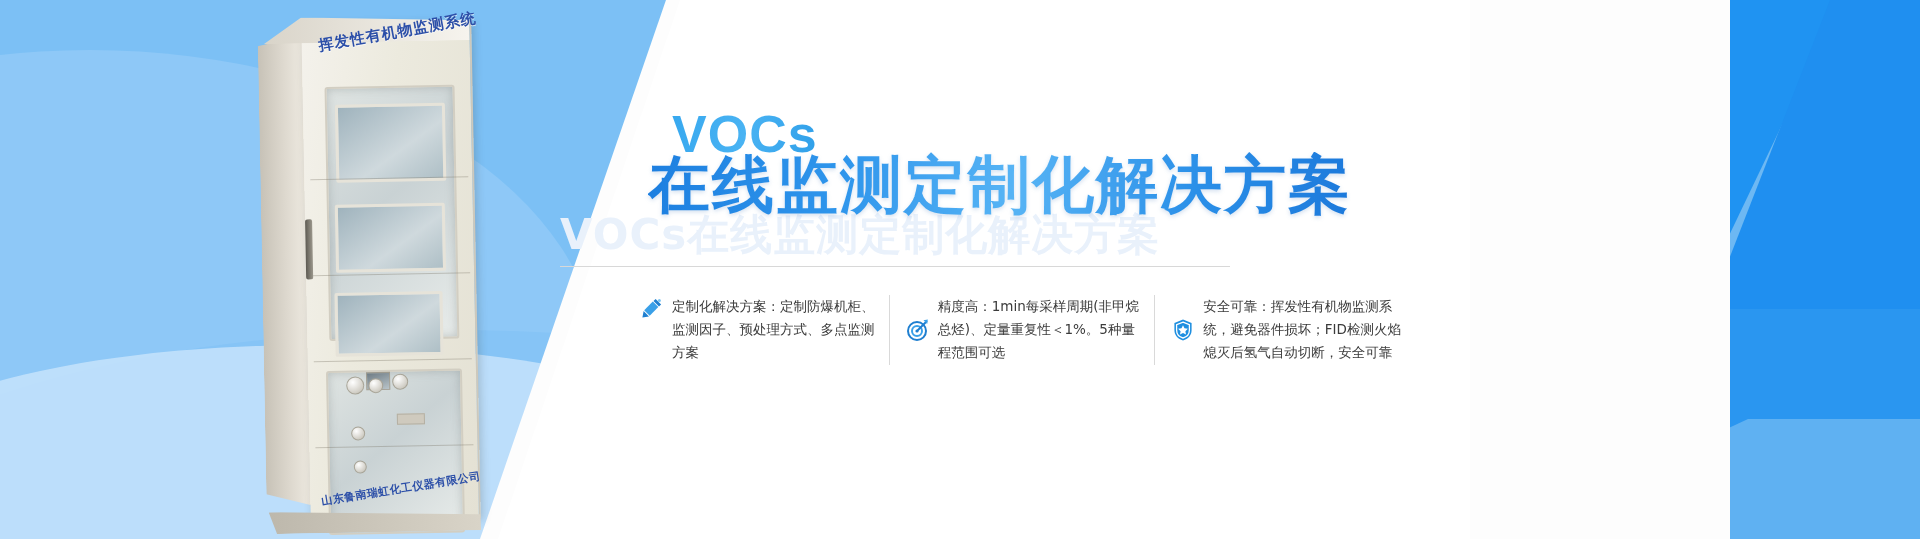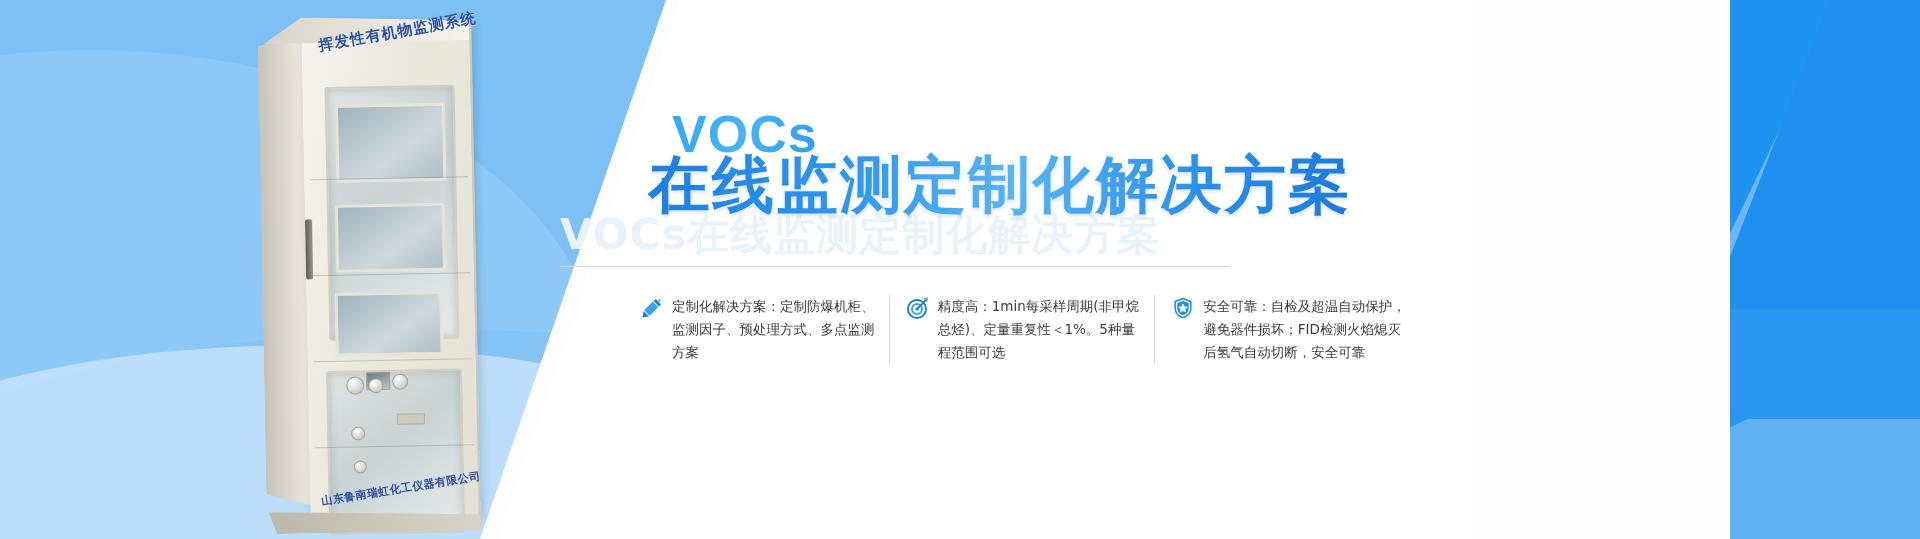--- a/index.html
+++ b/index.html
@@ -190,21 +190,21 @@
 
   
   #features{
     position:absolute;left:640px;top:282px;width:780px;height:110px;
     display:flex;align-items:flex-start;margin-top:13px;
   }
   .feature{
     position:relative;display:flex;align-items:flex-start;gap:8px;
     width:248px;padding-right:12px;
   }
-  .feature + .feature{border-left:1px solid #d9d9d9;padding-left:16px;}
+  .feature + .feature{border-left:1px solid #d9d9d9;padding-left:16px;align-items:center;}
   .feature-icon{flex:0 0 auto;width:24px;height:24px;margin-top:1px;}
   .feature-text{
     font-size:13.5px;line-height:1.72;color:#3b3b3b;
     font-family:"DejaVu Sans","Liberation Sans",sans-serif;
   }
 </style>
 </head>
 <body>
 
 <div id="banner">
@@ -286,17 +286,17 @@
     </div>
 
     <div class="feature">
       <span class="feature-icon">
         <svg width="24" height="24" viewBox="0 0 24 24" aria-hidden="true">
           <path d="M12 1.6l8.6 3.4v7.1c0 5.2-3.6 9.2-8.6 10.3-5-1.1-8.6-5.1-8.6-10.3V5z" fill="#1f8fe0"></path>
           <path d="M12 4.1l6.4 2.5v5.5c0 4-2.7 7-6.4 7.9-3.7-.9-6.4-3.9-6.4-7.9V6.6z" fill="none" stroke="#ffffff" stroke-width="1.3"></path>
           <path d="M12 7.2l1.5 3.1 3.4.5-2.5 2.4.6 3.4-3-1.6-3 1.6.6-3.4-2.5-2.4 3.4-.5z" fill="#ffffff"></path>
         </svg>
       </span>
-      <span class="feature-text">安全可靠：自检及超温自动保护，避免器件损坏；FID检测火焰熄灭后氢气自动切断，安全可靠</span>
+      <span class="feature-text">安全可靠：挥发性有机物监测系统，避免器件损坏；FID检测火焰熄灭后氢气自动切断，安全可靠</span>
     </div>
 
   </div>
 </div>
 
 </body></html>

